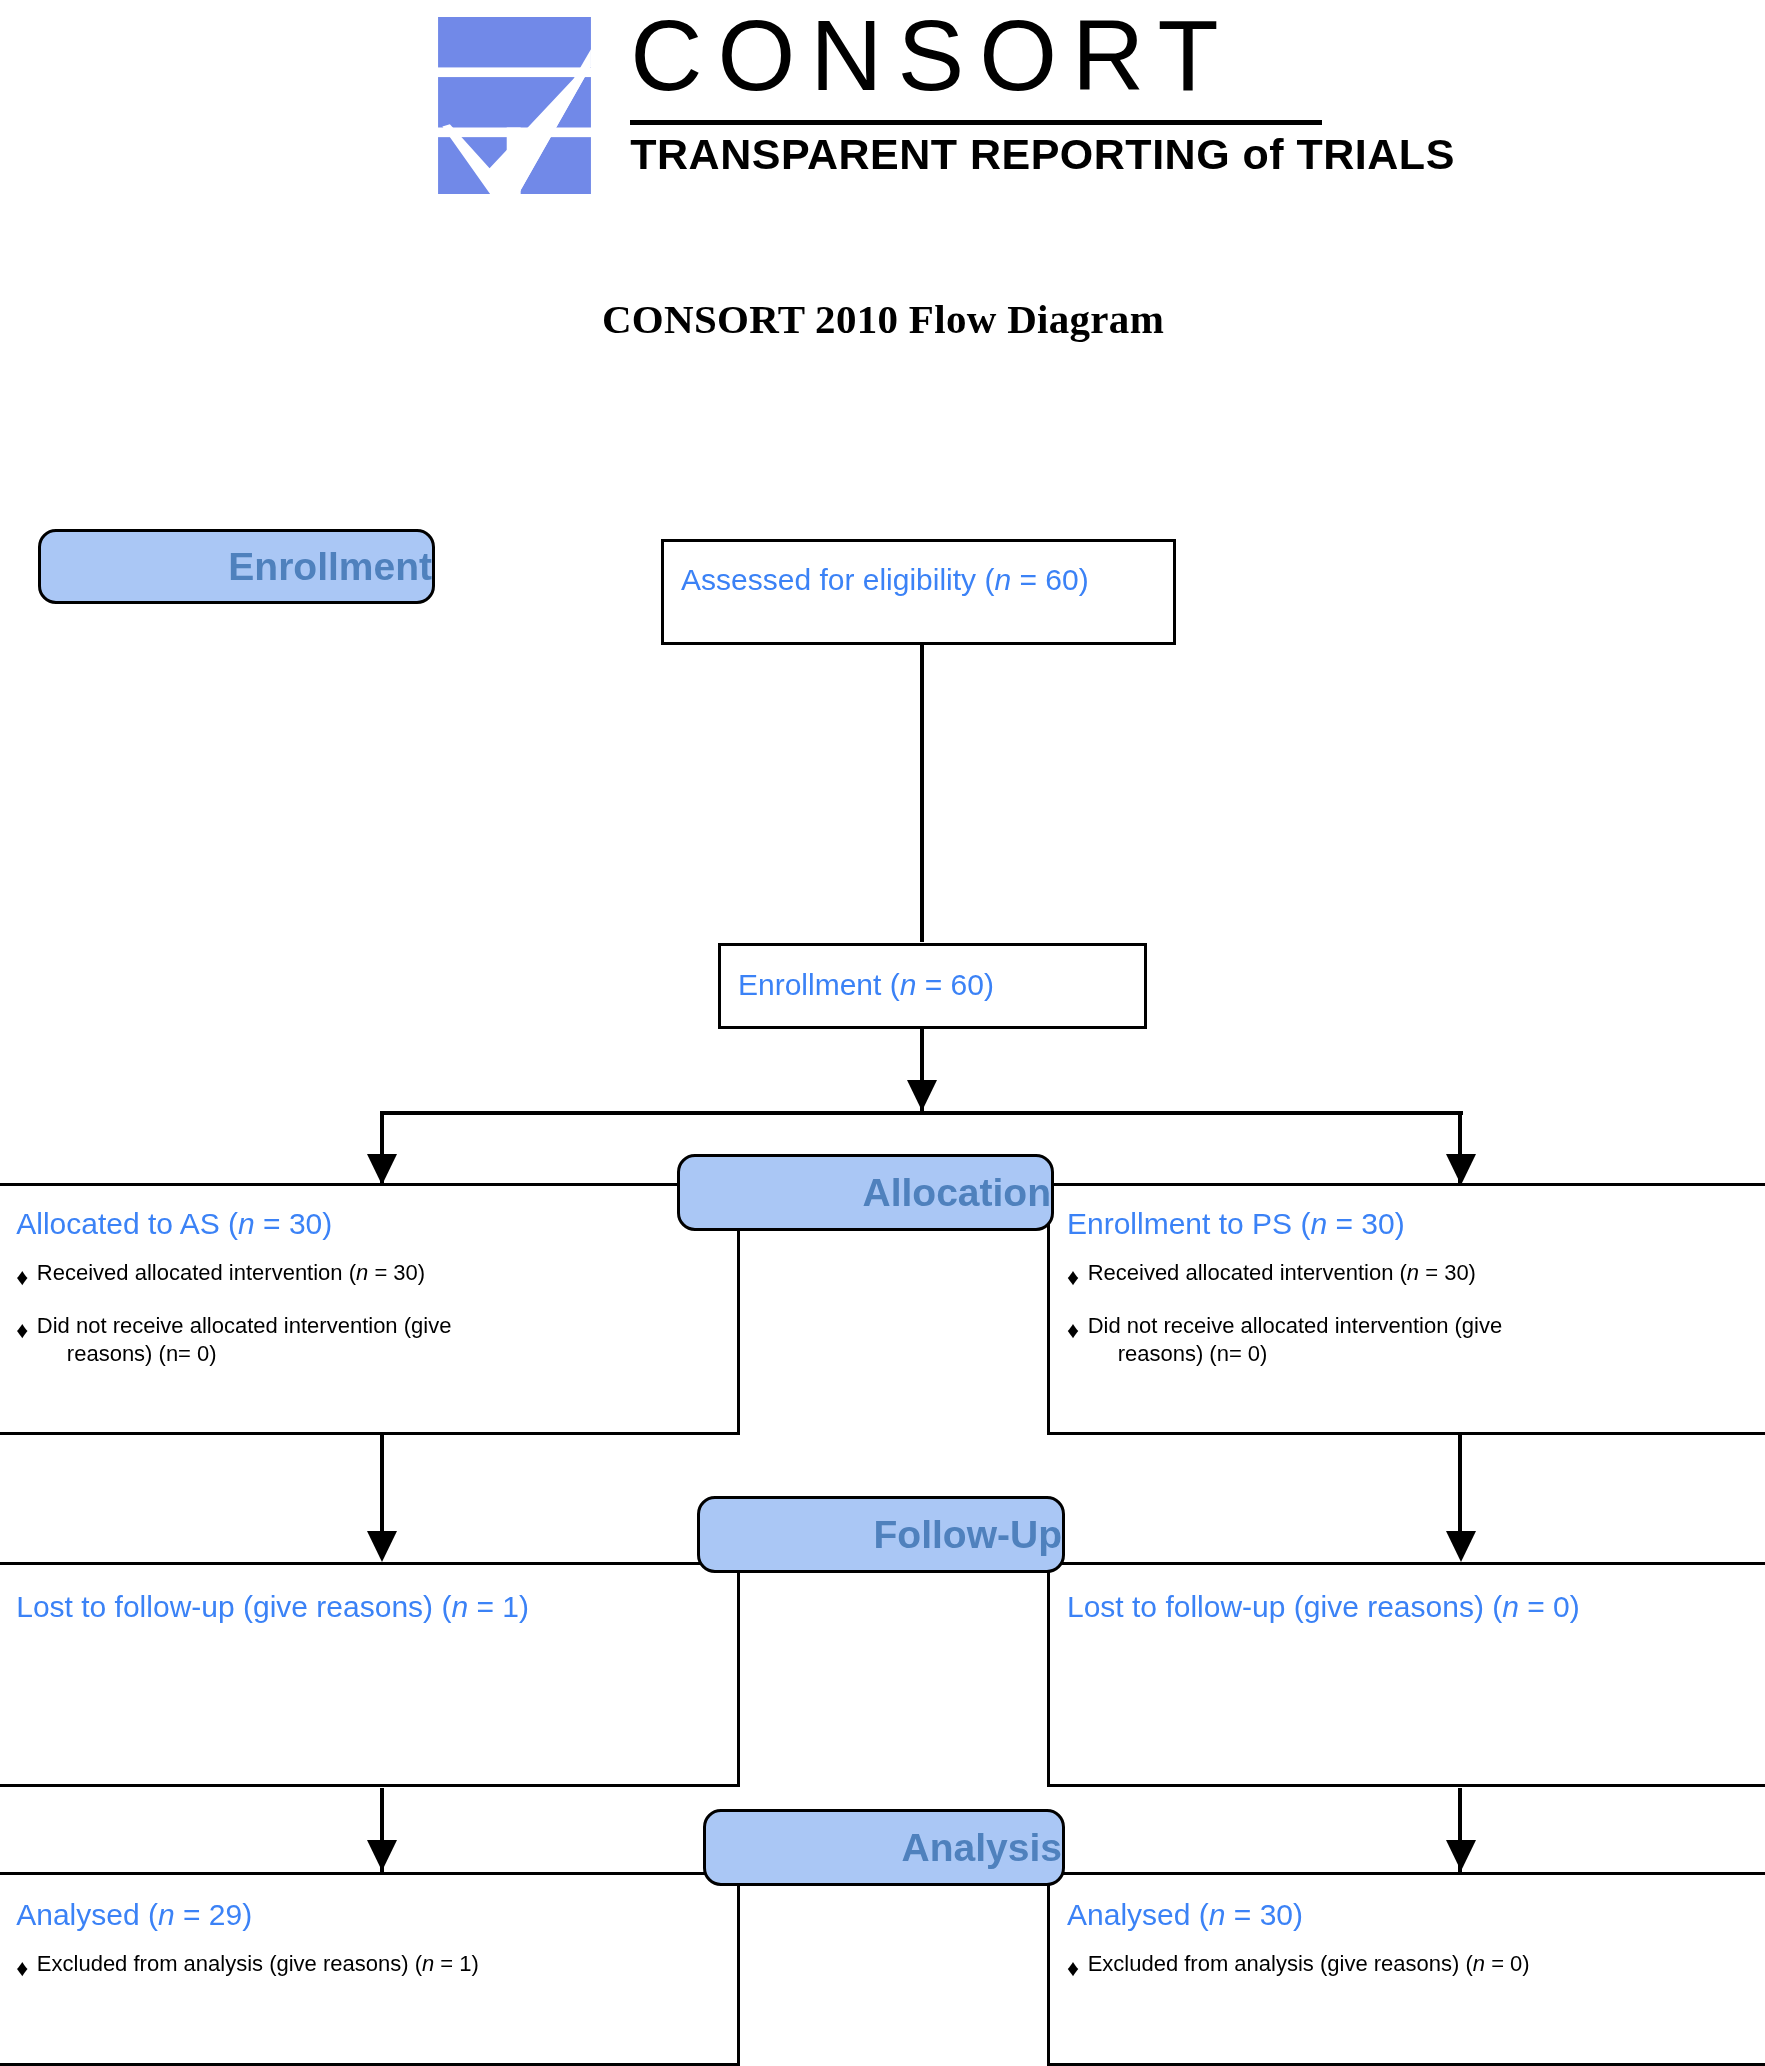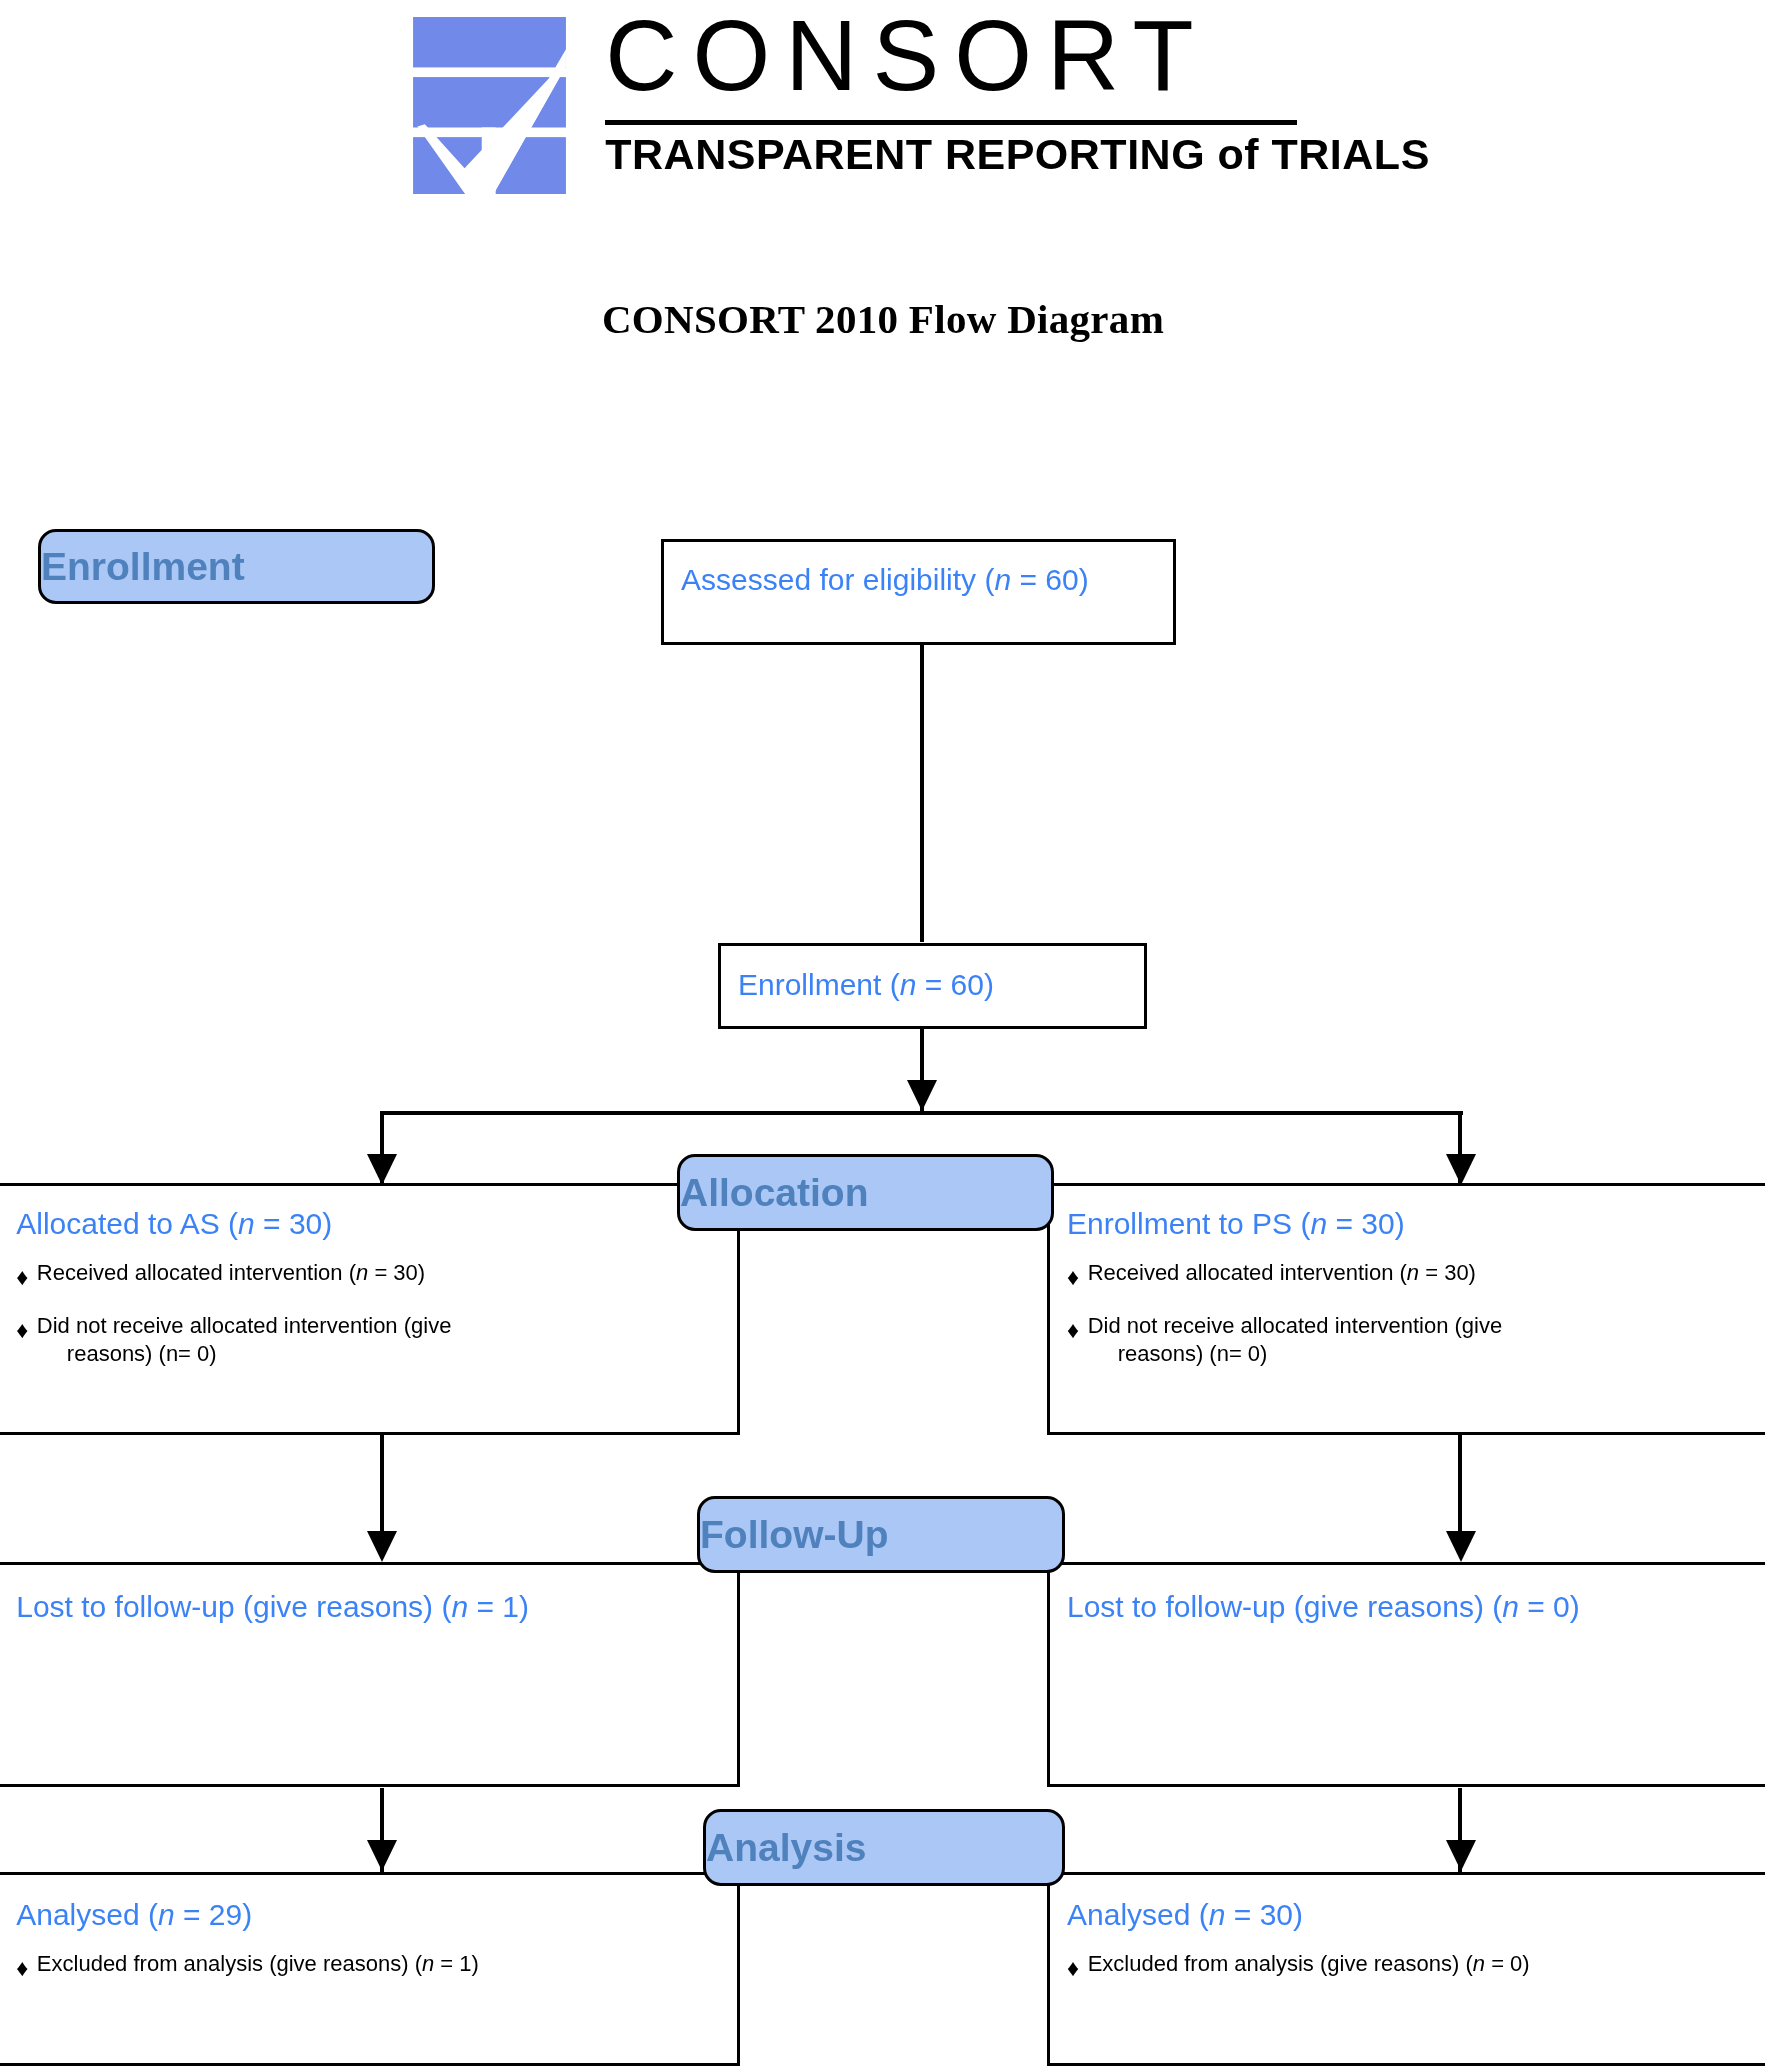--- a/index.html
+++ b/index.html
@@ -15,21 +15,21 @@
     position: relative;
     width: 1766px;
     height: 2066px;
     background: #ffffff;
     overflow: hidden;
   }
 
   
   #logo-wrap {
     position: absolute;
-    left: 413px;
+    left: 438px;
     top: 5.4px;
     width: 913px;
     height: 188px;
   }
   #logo-mark {
     position: absolute;
     left: 0px;
     top: 11.8px;
     width: 153px;
     height: 177px;
@@ -90,21 +90,21 @@
 
   
   .stage-pill {
     position: absolute;
     background: #aac7f5;
     border: 3.8px solid #000000;
     border-radius: 18px;
     box-sizing: border-box;
     display: flex;
     align-items: center;
-    justify-content: flex-start;
+    justify-content: flex-end;
     color: #4f81bd;
     font-weight: 700;
     font-size: 39px;
     z-index: 30;
   }
   .flow-box {
     position: absolute;
     background: #ffffff;
     border: 3.8px solid #000000;
     box-sizing: border-box;

